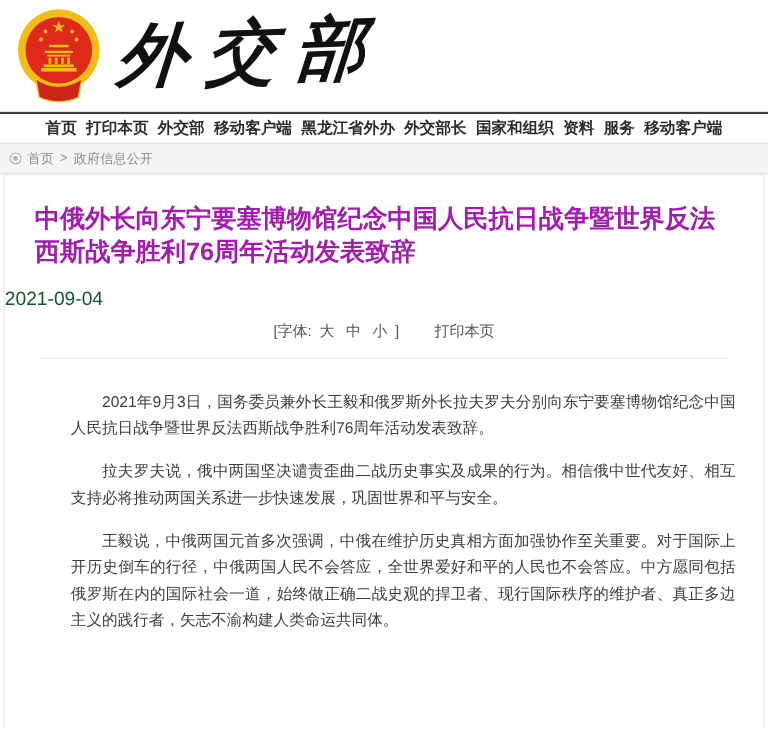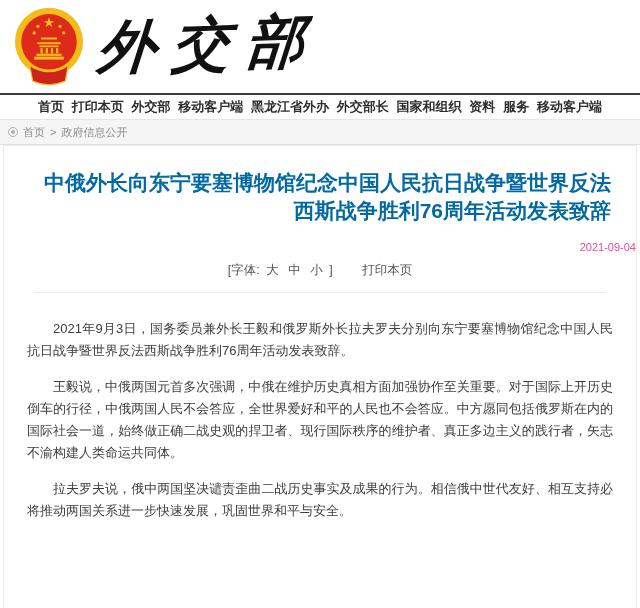--- a/index.html
+++ b/index.html
@@ -26,30 +26,30 @@
     padding-left: 8px; font-size: 11px; color: #8c8c8c; gap: 5px; }
   .crumb a { color: #8c8c8c; text-decoration: none; cursor: pointer; }
   .crumb-ico { width: 10px; height: 10px; border: 1px solid #b0b0b0; border-radius: 50%;
     position: relative; display: inline-block; }
   .crumb-ico::after { content: ""; position: absolute; left: 2px; top: 2px;
     width: 4px; height: 4px; background: #b0b0b0; border-radius: 50%; }
 
   
   .panel { margin: 0 3px; height: 462px; background: #fff;
     border: 1px solid #ececec; border-bottom: none; }
-  .title { max-width: 582px; margin: 23px auto 0; text-align: right;
-    font-size: 21px; line-height: 28px; font-weight: bold; color: #0369a1; }
-  .date { margin-top: 16px; text-align: right; font-size: 11px; color: #ec4899; }
+  .title { max-width: 582px; margin: 23px auto 0; text-align: left;
+    font-size: 21px; line-height: 28px; font-weight: bold; color: #a21caf; }
+  .date { margin-top: 16px; text-align: left; font-size: 16px; color: #14532d; }
   .meta { margin-top: 9px; text-align: center; font-size: 12.5px; color: #555; }
   .meta .sz { margin: 0 3px; cursor: pointer; }
   .meta .print { margin-left: 26px; cursor: pointer; text-align: center; }
   .rule { border: none; border-top: 1px solid #ebebeb; margin: 13px 30px 0; }
   .body-txt { padding: 25px 23px 0; font-size: 13px; line-height: 22px;
     color: #3d3d3d; text-align: justify; }
-  .body-txt p { text-indent: 2em; margin-bottom: 14px; }
+  .body-txt p { text-indent: 2em; margin-bottom: 14px; margin-left: 32px; }
 </style>
 </head>
 <body>
 
 <div class="header">
   <span class="emblem">
     <svg width="74" height="80" viewBox="0 0 100 108">
       <circle cx="50" cy="47" r="46" fill="#f3bc19"></circle>
       <circle cx="50" cy="47" r="37.5" fill="#dd2a1b"></circle>
       <path d="M50,13.5 L51.7,19.3 L57.1,18.7 L52.8,21.9 L54.4,27.1 L50,23.9 L45.6,27.1 L47.2,21.9 L42.9,18.7 L48.3,19.3 Z" fill="#f3bc19"></path>
@@ -101,17 +101,17 @@
     <span>[字体:</span>
     <span class="sz">大</span>
     <span class="sz">中</span>
     <span class="sz">小</span>
     <span>]</span>
     <span class="print">打印本页</span>
   </div>
   <hr class="rule">
   <div class="body-txt">
     <p>2021年9月3日，国务委员兼外长王毅和俄罗斯外长拉夫罗夫分别向东宁要塞博物馆纪念中国人民抗日战争暨世界反法西斯战争胜利76周年活动发表致辞。</p>
+    <p>拉夫罗夫说，俄中两国坚决谴责歪曲二战历史事实及成果的行为。相信俄中世代友好、相互支持必将推动两国关系进一步快速发展，巩固世界和平与安全。</p>
     <p>王毅说，中俄两国元首多次强调，中俄在维护历史真相方面加强协作至关重要。对于国际上开历史倒车的行径，中俄两国人民不会答应，全世界爱好和平的人民也不会答应。中方愿同包括俄罗斯在内的国际社会一道，始终做正确二战史观的捍卫者、现行国际秩序的维护者、真正多边主义的践行者，矢志不渝构建人类命运共同体。</p>
-    <p>拉夫罗夫说，俄中两国坚决谴责歪曲二战历史事实及成果的行为。相信俄中世代友好、相互支持必将推动两国关系进一步快速发展，巩固世界和平与安全。</p>
   </div>
 
 </div>
 
 </body></html>

